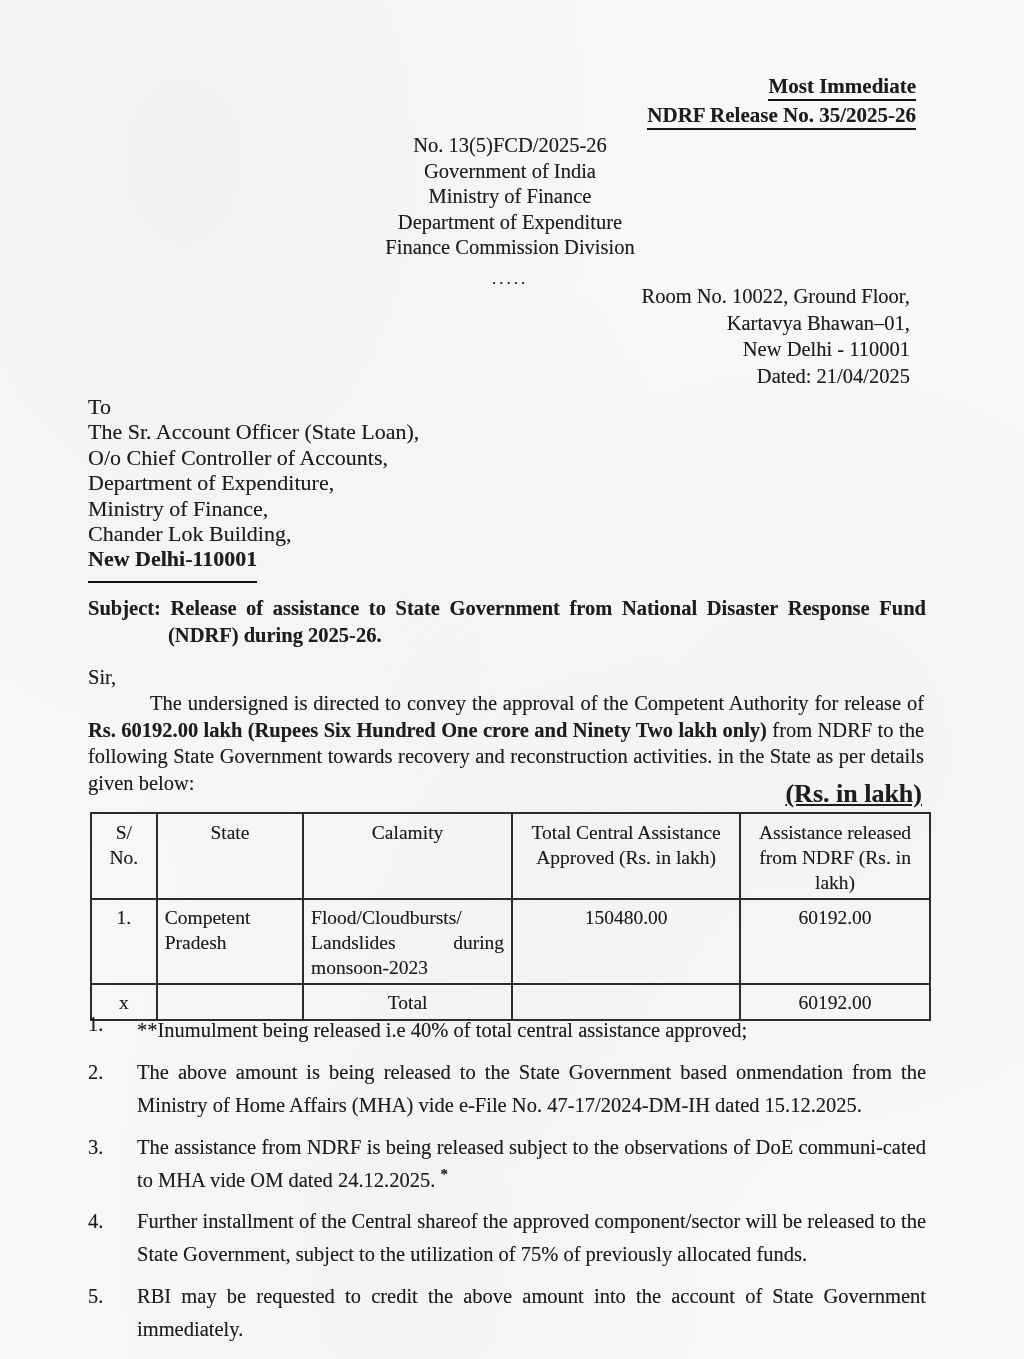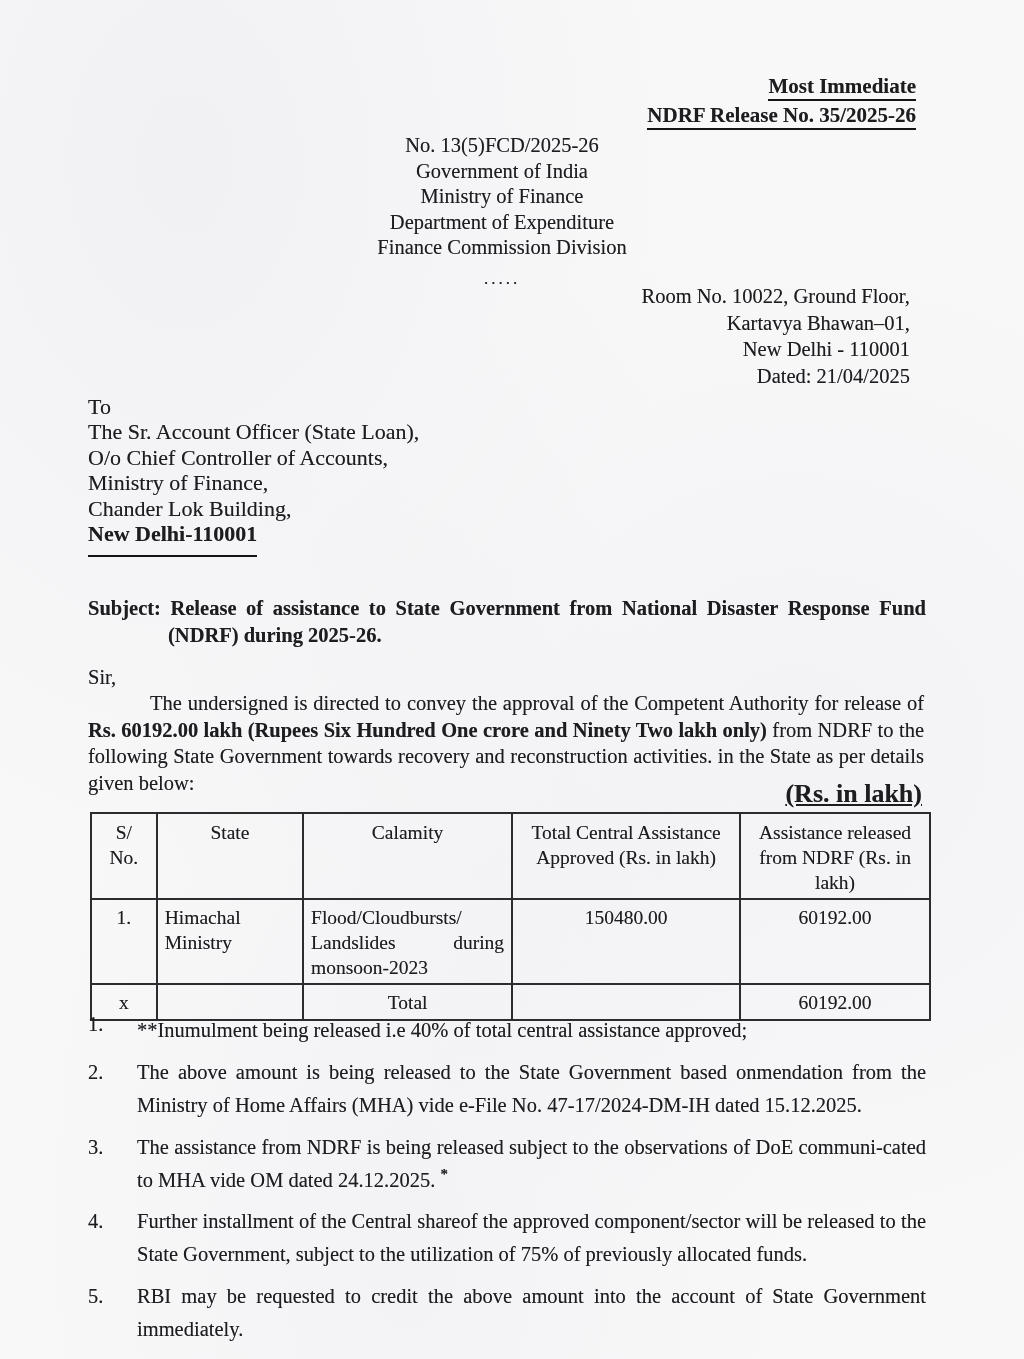--- a/index.html
+++ b/index.html
@@ -21,21 +21,21 @@
     overflow:hidden;
     text-shadow:0 0 0.6px rgba(25,25,28,0.45);
   }
   .b{font-weight:bold;}
   .u{border-bottom:2px solid #141416;padding-bottom:1px;}
   .abs{position:absolute;}
 
   .hdr-right{top:74px;right:108px;text-align:right;font-size:21px;line-height:25px;}
   .hdr-right .row{margin-bottom:4px;}
 
-  .letterhead{top:133px;left:0;width:1004px;text-align:center;line-height:25.5px;font-size:20.5px;}
+  .letterhead{top:133px;left:8px;width:1004px;text-align:center;line-height:25.5px;font-size:20.5px;}
   .letterhead .dots{margin-top:11px;font-size:17px;letter-spacing:3px;line-height:14px;}
 
   .sender{top:283px;right:114px;text-align:right;line-height:26.5px;font-size:20.5px;}
 
   .recipient{top:394px;left:88px;line-height:25.4px;font-size:22px;}
   .recipient .city{display:inline-block;font-weight:bold;border-bottom:2px solid #141416;padding-bottom:9px;}
 
   .subject{top:595px;left:88px;width:838px;font-weight:bold;font-size:20.5px;line-height:27px;
     text-align:justify;padding-left:80px;text-indent:-80px;box-sizing:border-box;}
 
@@ -85,20 +85,21 @@
     <div>Room No. 10022, Ground Floor,</div>
     <div>Kartavya Bhawan–01,</div>
     <div>New Delhi - 110001</div>
     <div>Dated: 21/04/2025</div>
   </div>
 
   <div class="abs recipient">
     <div>To</div>
     <div>The Sr. Account Officer (State Loan),</div>
     <div>O/o Chief Controller of Accounts,</div>
+    <div>Department of Expenditure,</div>
     <div>Ministry of Finance,</div>
     <div>Chander Lok Building,</div>
     <div><span class="city">New Delhi-110001</span></div>
   </div>
 
   <div class="abs subject">Subject: Release of assistance to State Government from National Disaster Response Fund (NDRF) during 2025-26.</div>
 
   <div class="abs sir">Sir,</div>
 
   <div class="abs para"><span>The undersigned is directed to convey the approval of the Competent Authority for release of  </span><span class="b">Rs. 60192.00 lakh (Rupees Six Hundred One crore and Ninety Two lakh only)</span><span> from NDRF to the following State Government towards recovery and reconstruction activities. in the State as per details given below:</span></div>
@@ -116,21 +117,21 @@
     <tbody>
         <tr>
       <th>S/ No.</th>
       <th>State</th>
       <th>Calamity</th>
       <th>Total Central Assistance Approved (Rs. in lakh)</th>
       <th>Assistance released from NDRF (Rs. in lakh)</th>
     </tr>
     <tr class="data-row">
       <td class="cell-center">1.</td>
-      <td>Himachal Ministry</td>
+      <td>Competent Pradesh</td>
       <td class="cell-justify">Flood/Cloudbursts/ Landslides during monsoon-2023</td>
       <td class="cell-center">150480.00</td>
       <td class="cell-center">60192.00</td>
     </tr>
     <tr class="total-row">
       <td class="cell-center b">x</td>
       <td></td>
       <td class="cell-center b">Total</td>
       <td></td>
       <td class="cell-center b">60192.00</td>

